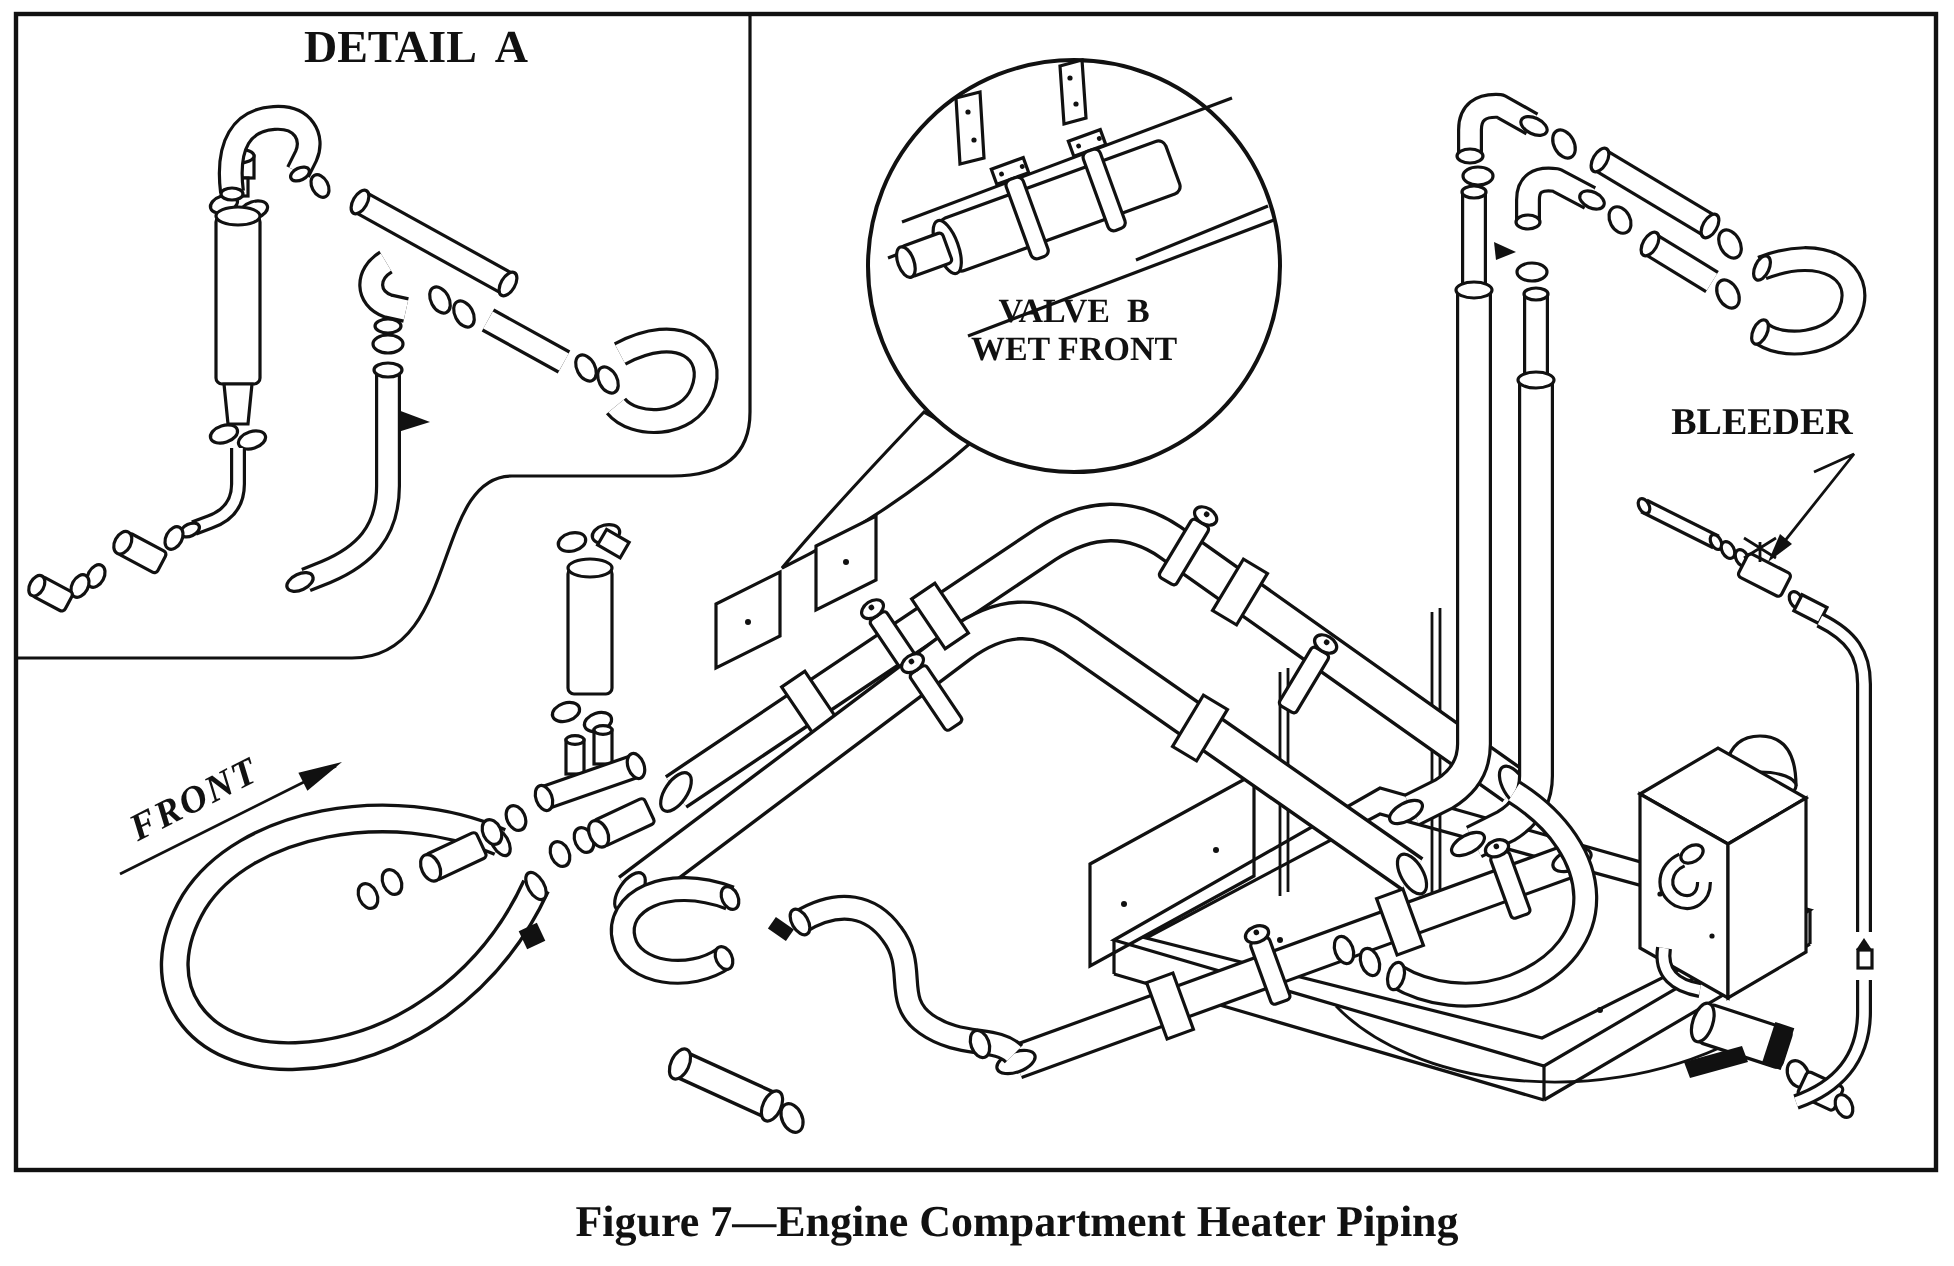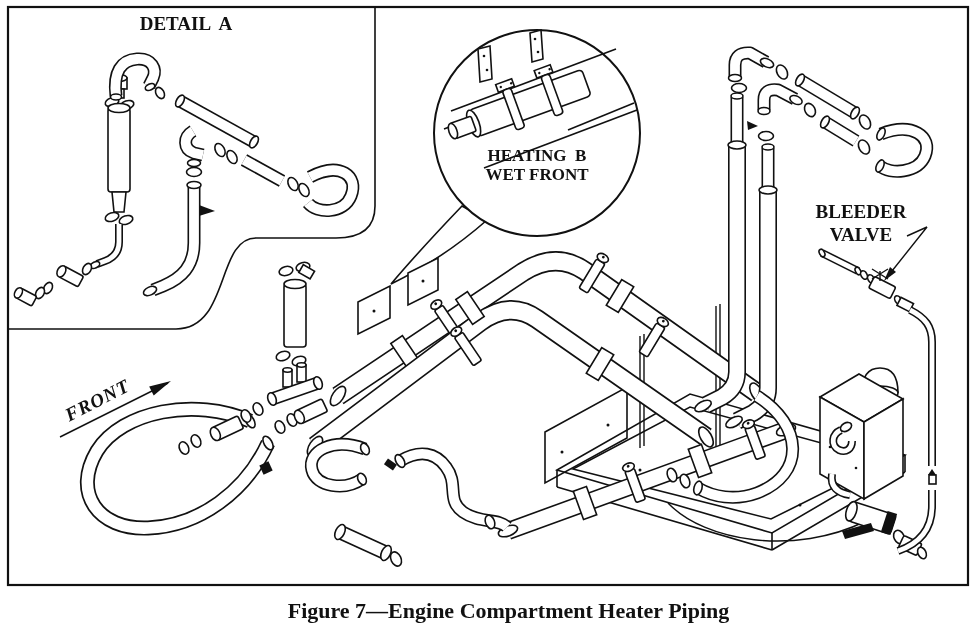--- a/index.html
+++ b/index.html
@@ -2,23 +2,23 @@
 <html><head>
 <meta charset="utf-8">
 <style>
   html,body{margin:0;padding:0;background:#e8e8e8;}
   .stage{position:relative;width:977px;height:633px;background:#fff;overflow:hidden;
          font-family:"Liberation Serif",serif;}
   .stage svg{position:absolute;left:0;top:0;}
   .lbl{position:absolute;color:#111;font-weight:bold;line-height:1.2;}
   .pre{white-space:pre;}
   .ctr{text-align:center;}
-  .detail-a{left:10px;top:13px;width:352px;font-size:19px;line-height:22px;}
+  .detail-a{left:32px;top:13px;width:352px;font-size:23px;line-height:22px;}
   .detail-b{left:459px;top:146px;width:156px;font-size:17px;line-height:19px;}
-  .bleeder{left:806px;top:200px;width:110px;font-size:19px;line-height:23px;}
+  .bleeder{left:826px;top:200px;width:110px;font-size:19px;line-height:23px;}
   .front{left:72px;top:404px;font-size:19px;font-style:italic;letter-spacing:1px;
          transform:rotate(-27deg);transform-origin:0 100%;}
   .caption{left:0;top:598px;width:977px;font-size:22px;margin-left:20px;}
   
   .frame{fill:#fff;stroke:#111;stroke-width:2.2;}
   .ln{fill:none;stroke:#111;stroke-width:1.6;}
   .ln2{fill:none;stroke:#111;stroke-width:1.4;}
   .part{fill:#fff;stroke:#111;stroke-width:1.6;}
   .part2{fill:#fff;stroke:#111;stroke-width:2;}
   .dk{fill:#111;stroke:none;}
@@ -400,25 +400,24 @@
     <path class="ln2" d="M60 437 L168 383"></path>
     <path class="dk" d="M171 381 L153.7 395.4 L149.2 386.4 Z"></path>
   </g>
 </svg>
 
   <div class="lbl detail-a ctr">
     <div class="pre">DETAIL  A</div>
   </div>
 
   <div class="lbl detail-b ctr">
-    <div class="pre">HEATING  B</div>
+    <div class="pre">VALVE  B</div>
     <div>WET FRONT</div>
   </div>
 
   <div class="lbl bleeder ctr">
     <div>BLEEDER</div>
-    <div>VALVE</div>
   </div>
 
   <div class="lbl front">FRONT</div>
 
   <div class="lbl caption ctr">Figure 7—Engine Compartment Heater Piping</div>
 </div>
 
 </body></html>

